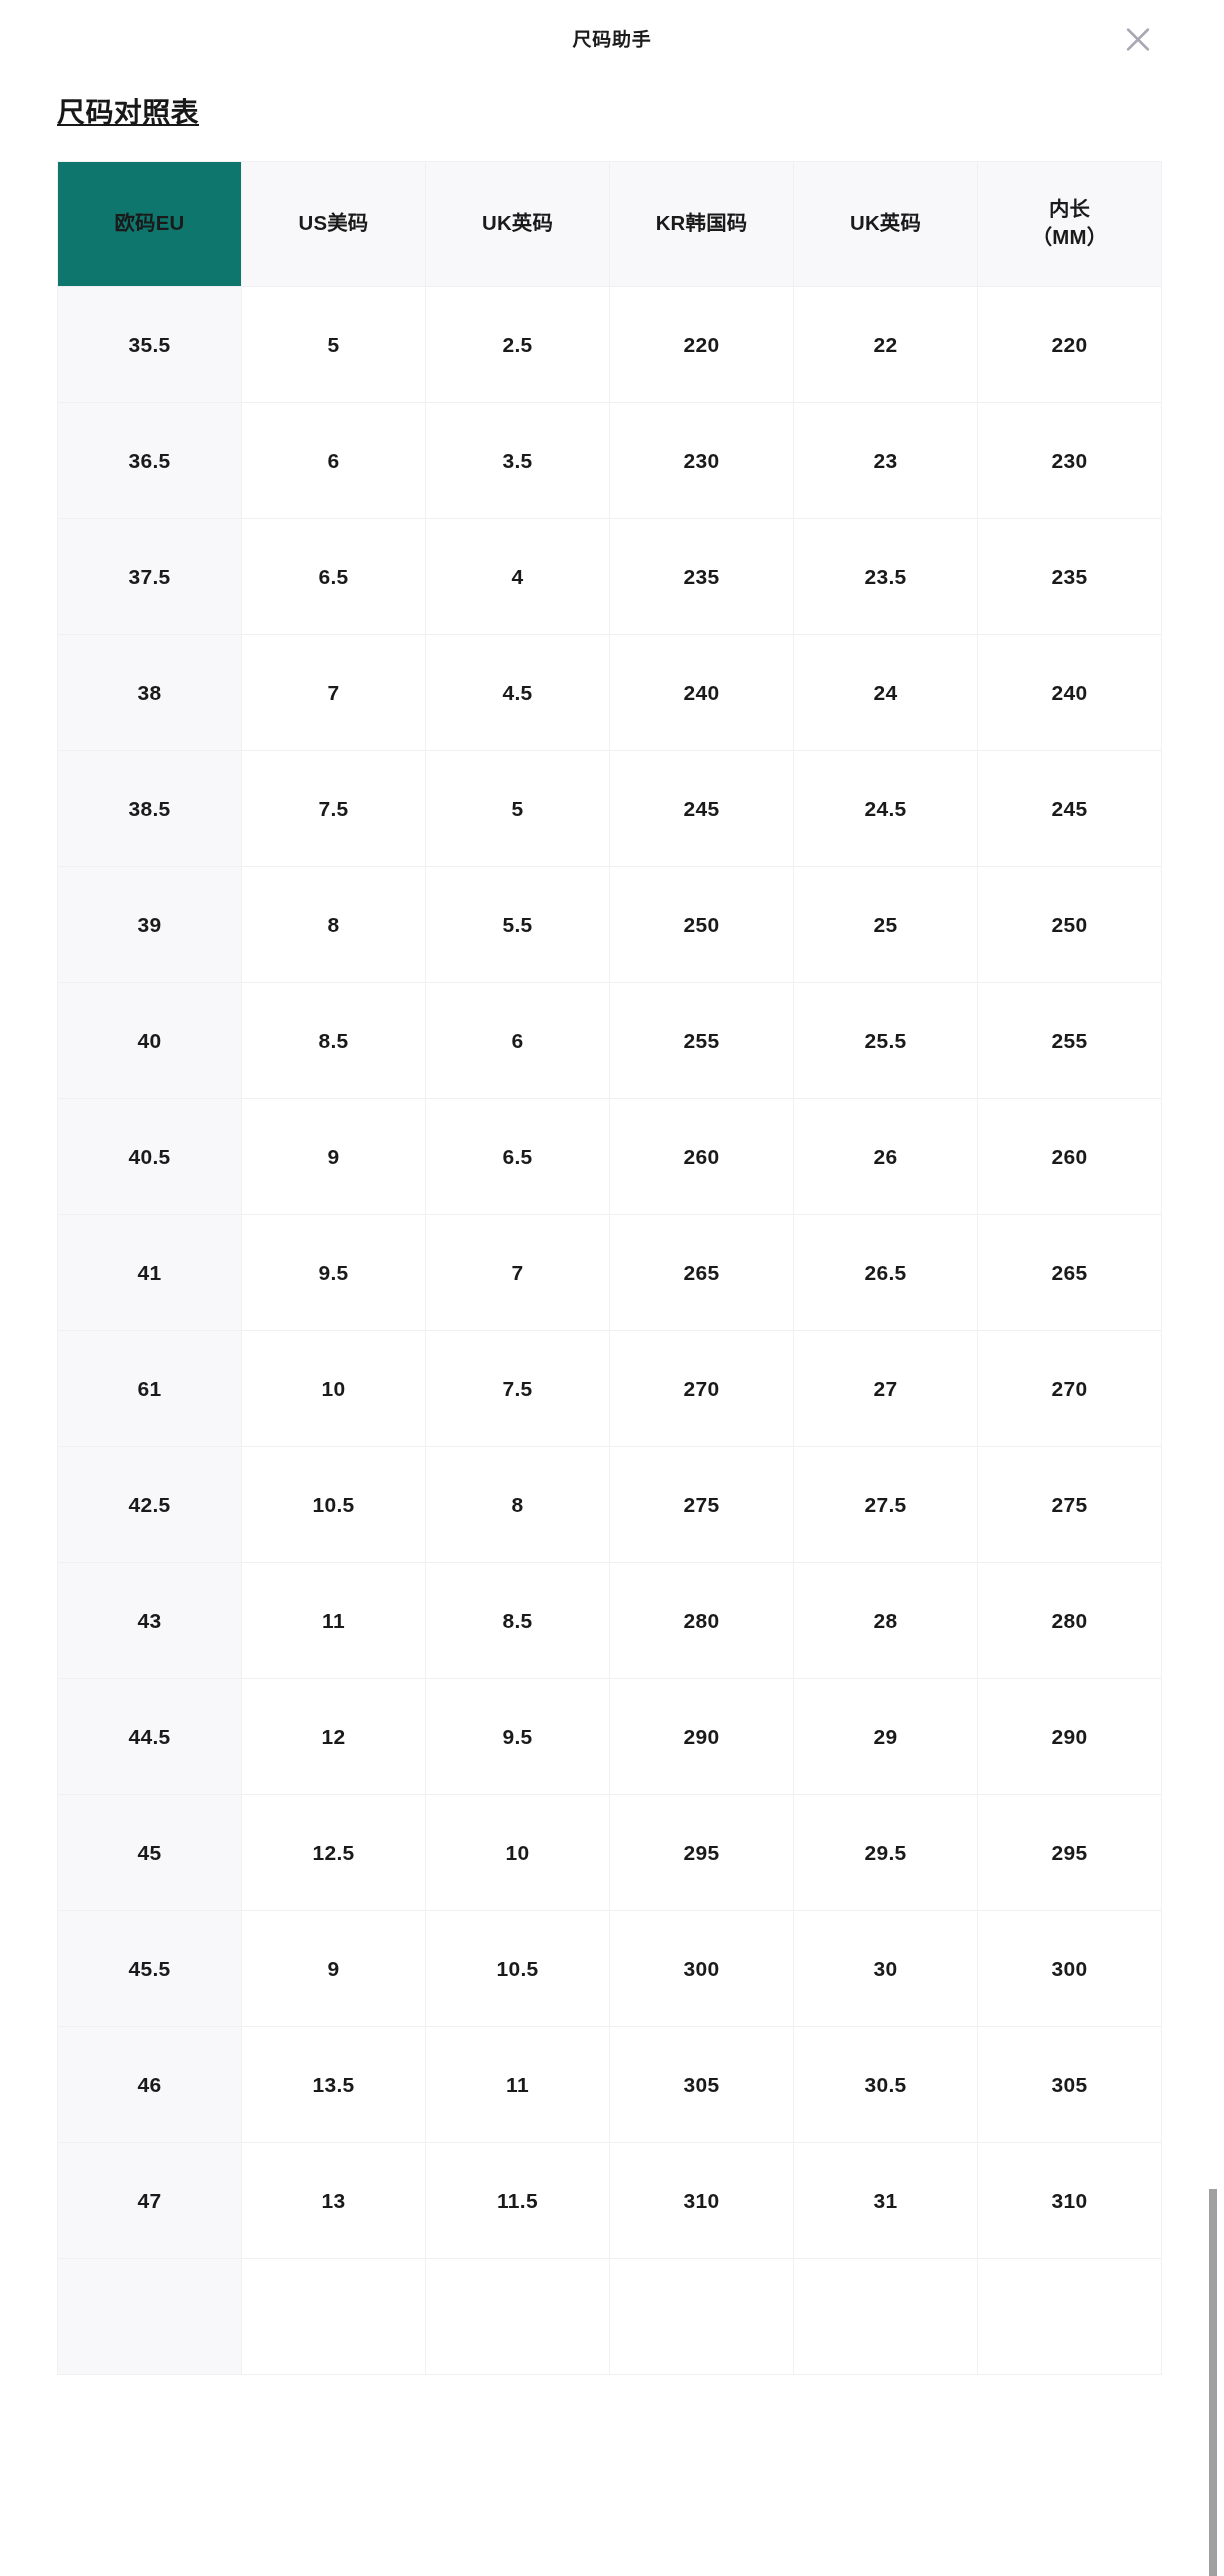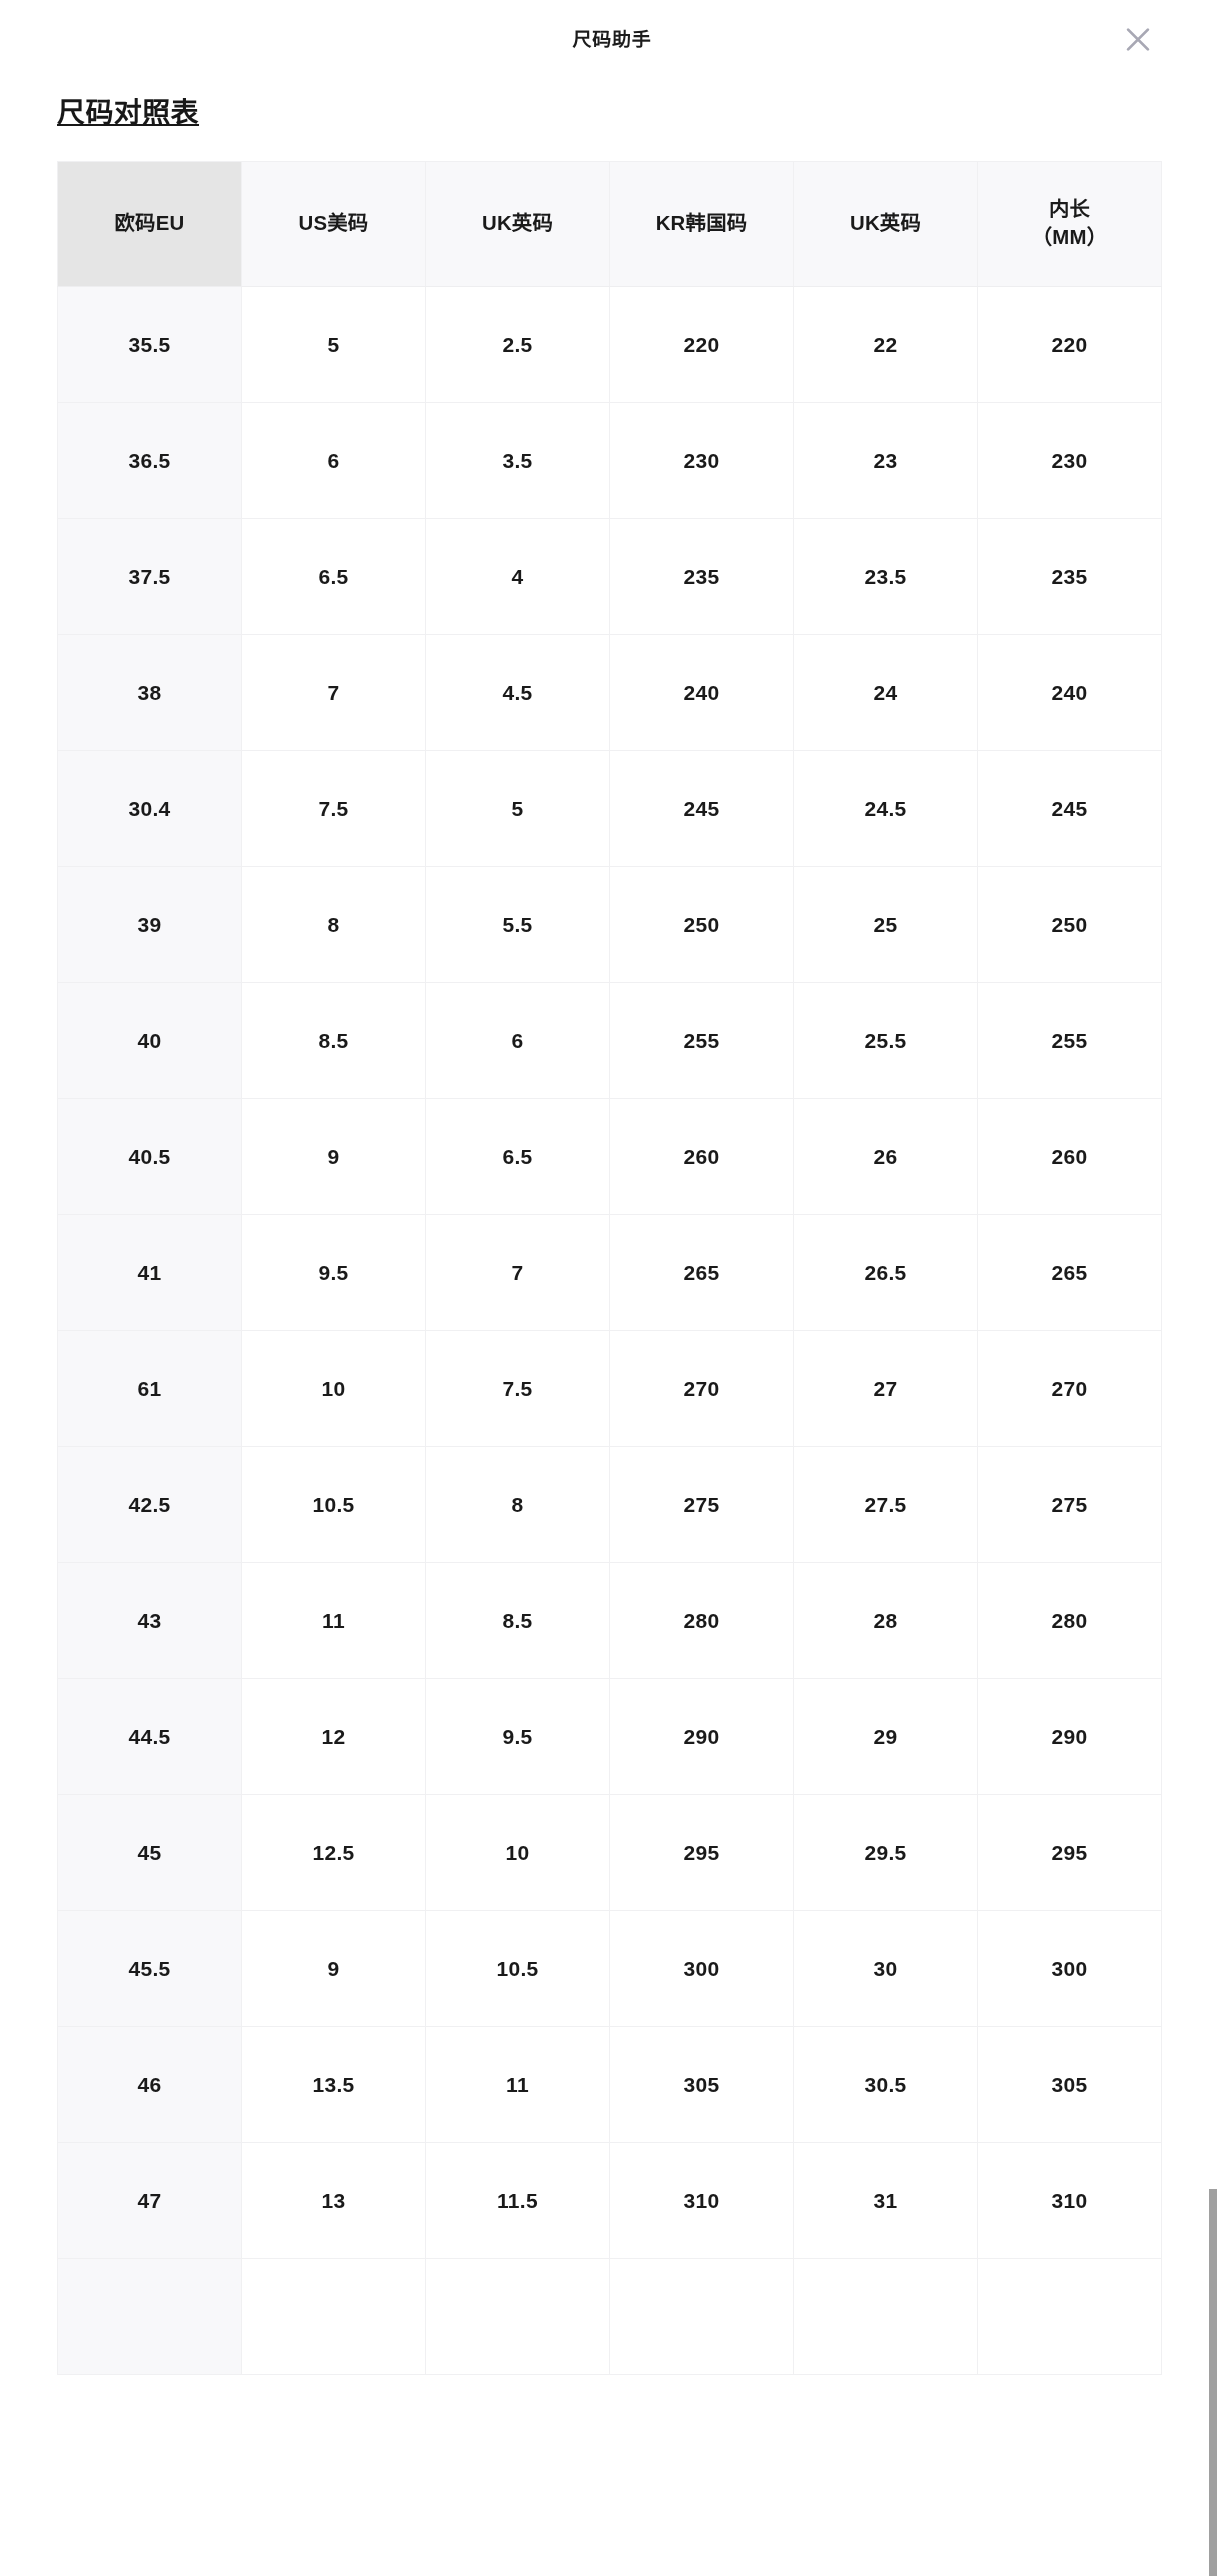--- a/index.html
+++ b/index.html
@@ -110,21 +110,21 @@
     height: 113px;
     font-size: 21px;
     font-weight: 600;
     letter-spacing: 0.3px;
   }
   
   table.size-table tbody td.col-eu {
     background: #f8f8fa;
   }
   table.size-table thead th.col-eu {
-    background: #e5e5e5;
+    background: #0f766e;
   }
 
   .hdr-line { display: block; }
 
   
   .scrollbar-track {
     position: absolute;
     top: 0;
     right: 0;
     width: 19.6px;
@@ -220,21 +220,21 @@
         </tr>
         <tr>
           <td class="col-eu">38</td>
           <td>7</td>
           <td>4.5</td>
           <td>240</td>
           <td>24</td>
           <td>240</td>
         </tr>
         <tr>
-          <td class="col-eu">30.4</td>
+          <td class="col-eu">38.5</td>
           <td>7.5</td>
           <td>5</td>
           <td>245</td>
           <td>24.5</td>
           <td>245</td>
         </tr>
         <tr>
           <td class="col-eu">39</td>
           <td>8</td>
           <td>5.5</td>

